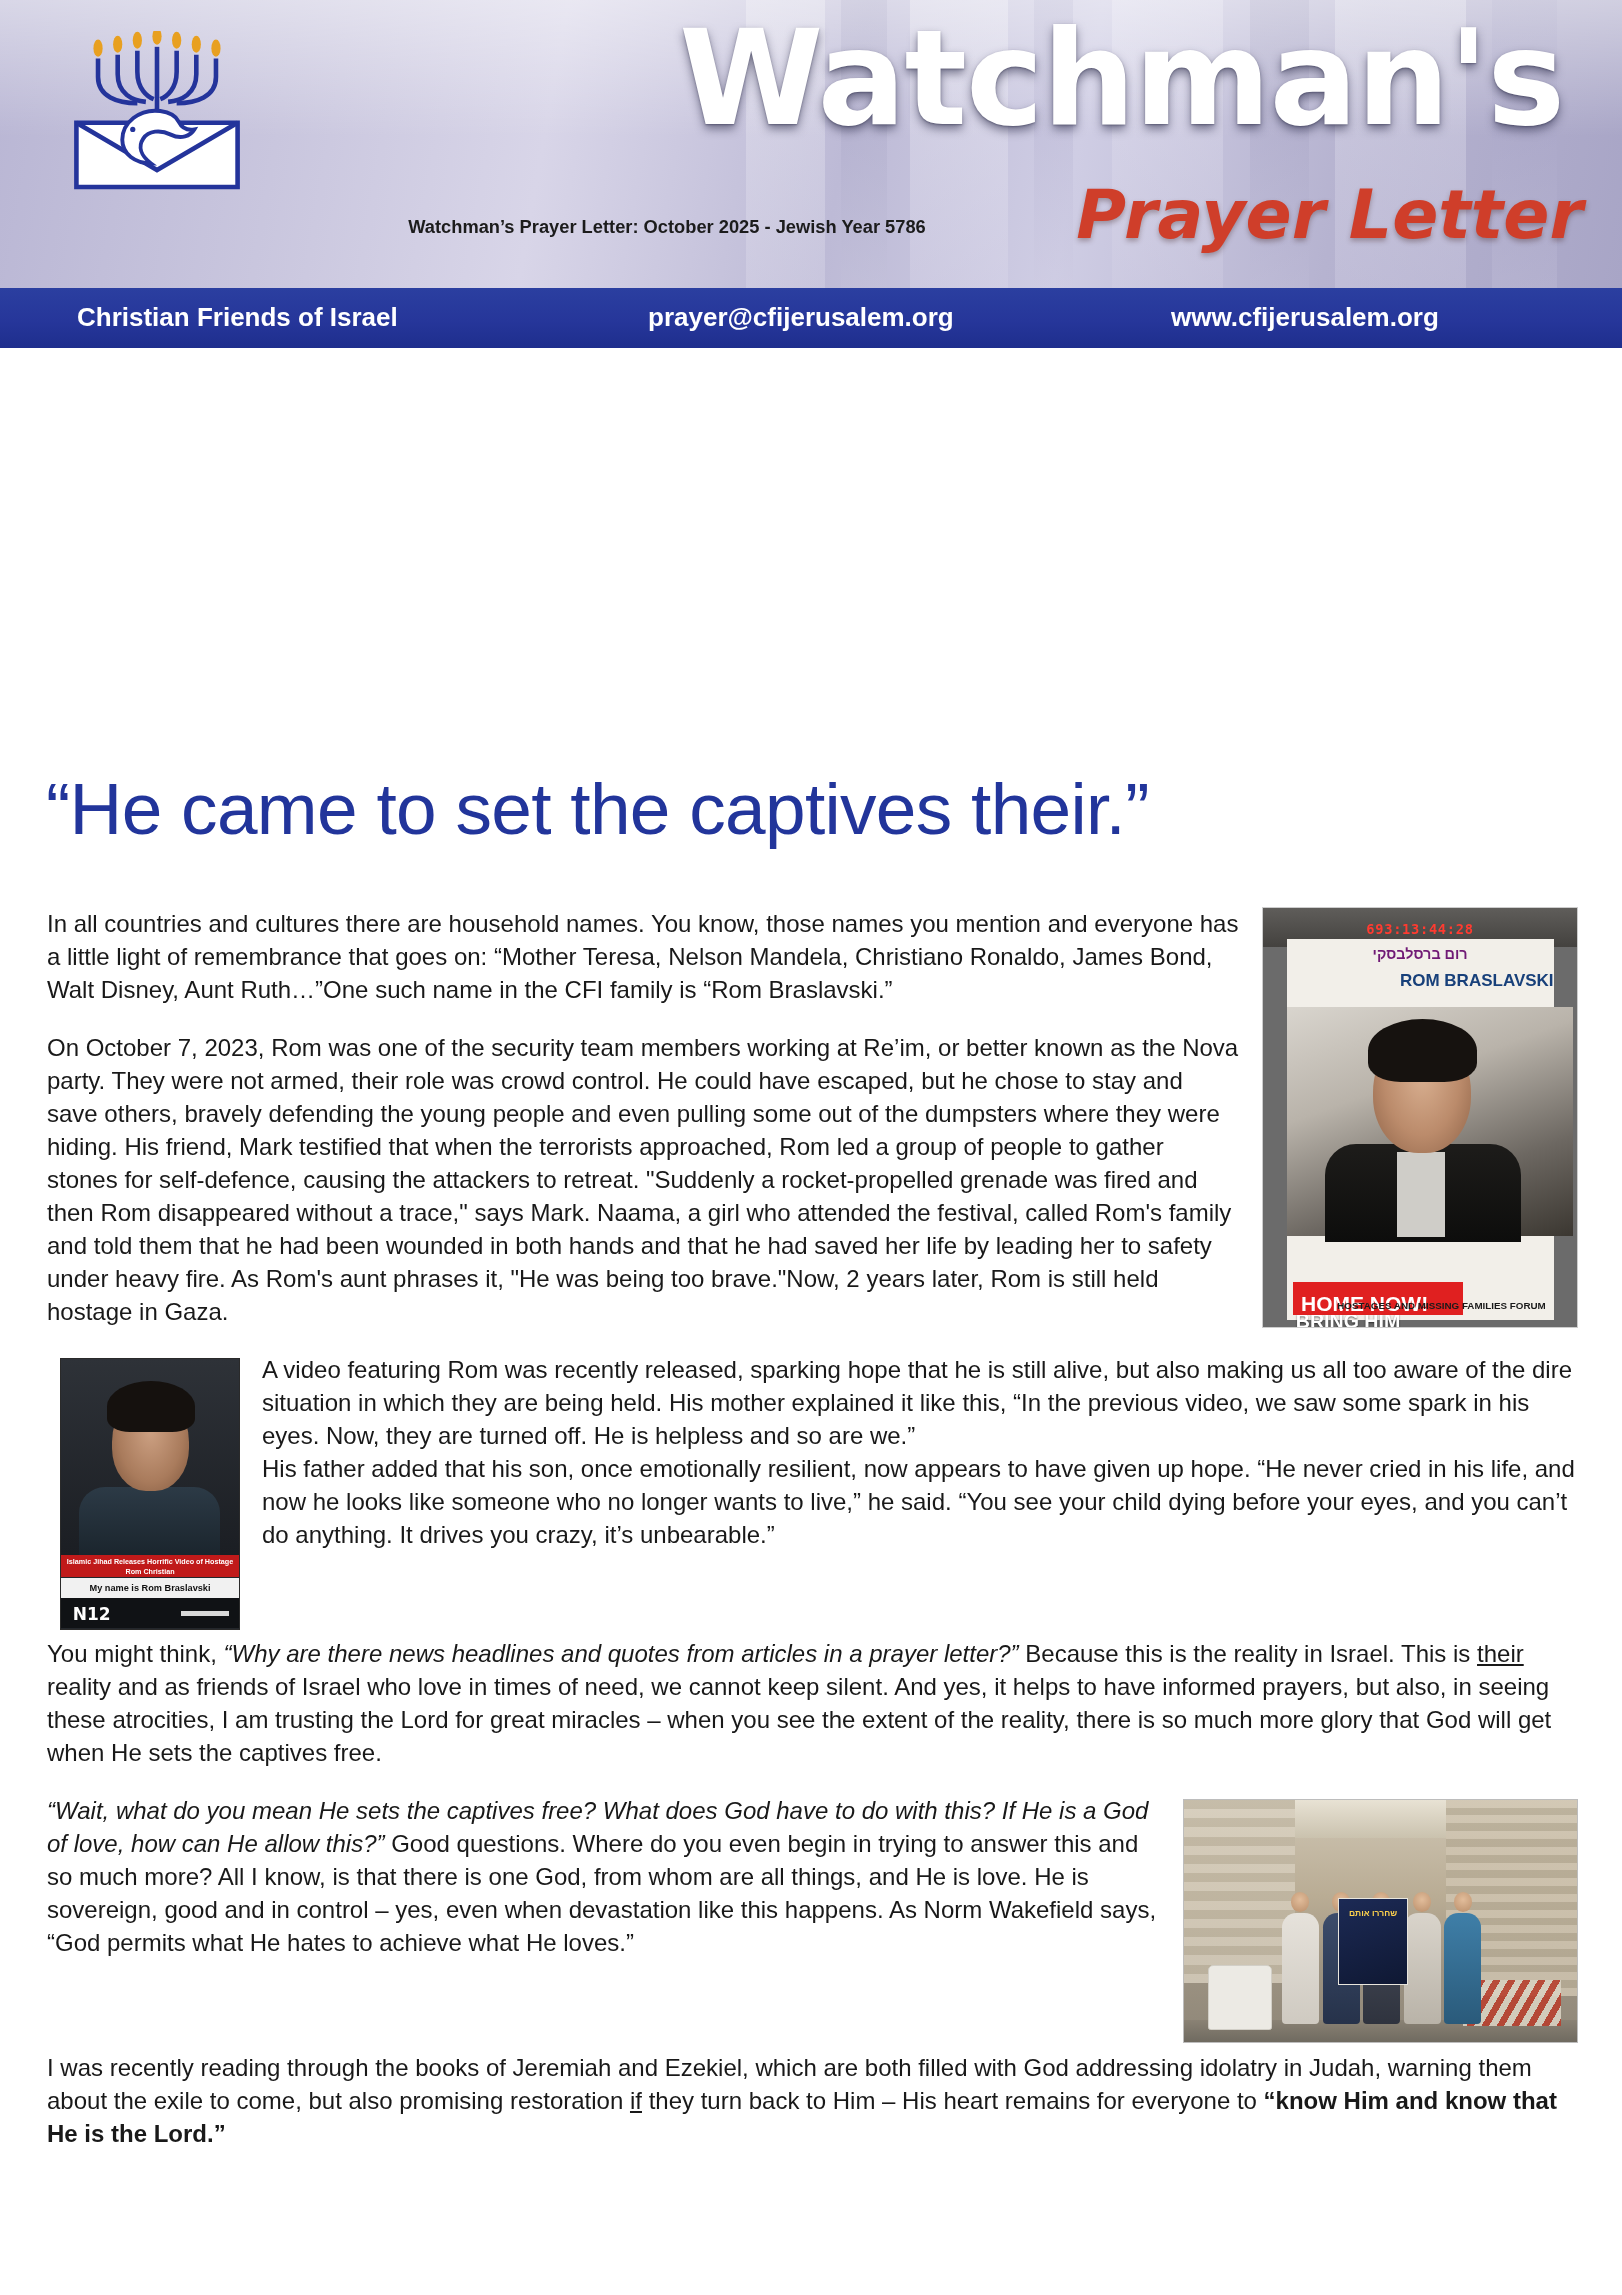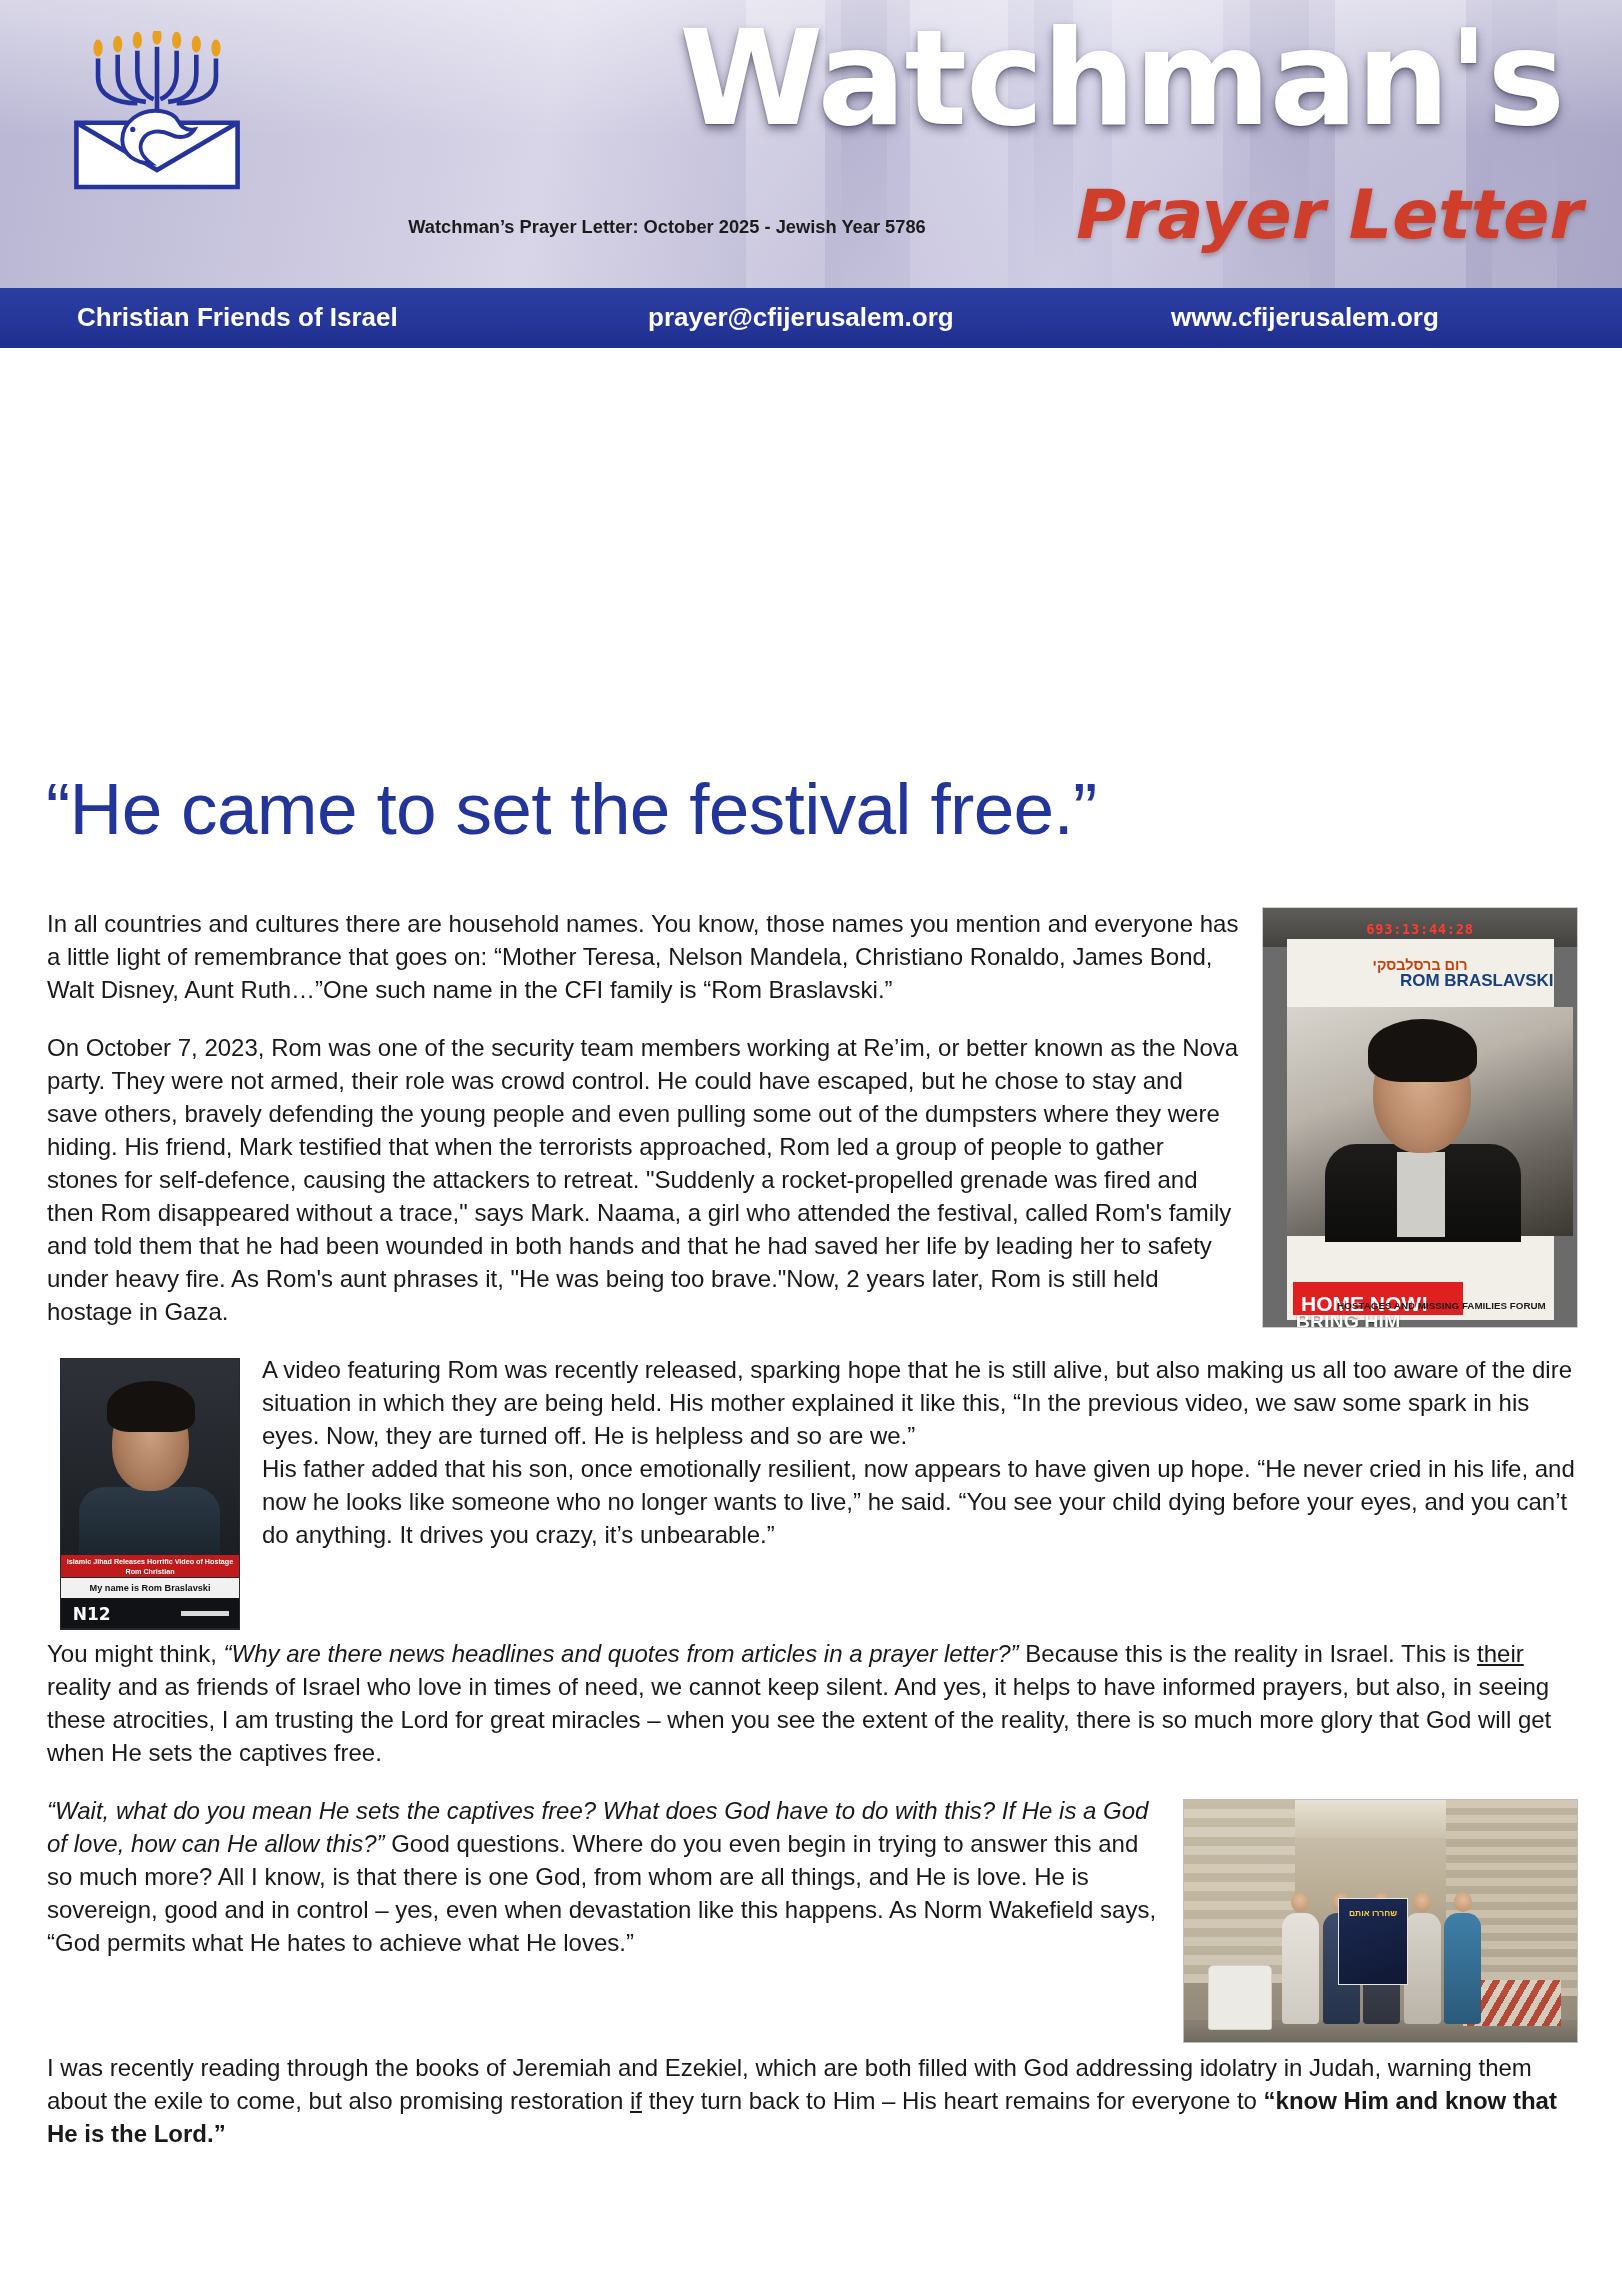--- a/index.html
+++ b/index.html
@@ -183,22 +183,22 @@
   .poster-timer {
     position:absolute; left:0; top:5.2px; width:100%;
     text-align:center; font-size:13.7px; color:#ff3b30; font-weight:bold;
     font-family:"DejaVu Sans Mono", monospace; letter-spacing:0.7px;
   }
   .poster-sheet {
     position:absolute; left:23.6px; top:31px; width:267px; height:381px;
     background:#f2efe9;
   }
   .poster-heb {
-    position:absolute; top:18px; left:0; width:100%; text-align:center;
-    font-size:14.4px; color:#c2410c; font-weight:bold; line-height:17px;
+    position:absolute; top:7px; left:0; width:100%; text-align:center;
+    font-size:14.4px; color:#701a75; font-weight:bold; line-height:17px;
   }
   .poster-name {
     position:absolute; top:25px; left:0; width:100%; text-align:right;
     font-size:17px; color:#18407a; font-weight:bold;
   }
   .poster-num {
     position:absolute; top:46px; left:0; width:100%; text-align:center;
     font-size:15.7px; color:#18407a; font-weight:bold;margin-top:32px;
   }
   .poster-photo {
@@ -395,21 +395,21 @@
 </div>
 
 <div class="bluebar">
   <div class="cell bb1">Christian Friends of Israel</div>
   <div class="cell bb2">prayer@cfijerusalem.org</div>
   <div class="cell bb3">www.cfijerusalem.org</div>
 </div>
 
 <div class="page">
 
-  <div class="headline">“He came to set the festival free.”</div>
+  <div class="headline">“He came to set the captives their.”</div>
 
   <div class="content">
 
     <div class="img-rom-poster">
       <div class="poster-top"></div>
       <div class="poster-timer">693:13:44:28</div>
       <div class="poster-sheet">
         <div class="poster-heb">רום ברסלבסקי</div>
         <div class="poster-name">ROM BRASLAVSKI</div>
         <div class="poster-num">(21)(20) (18)</div>

